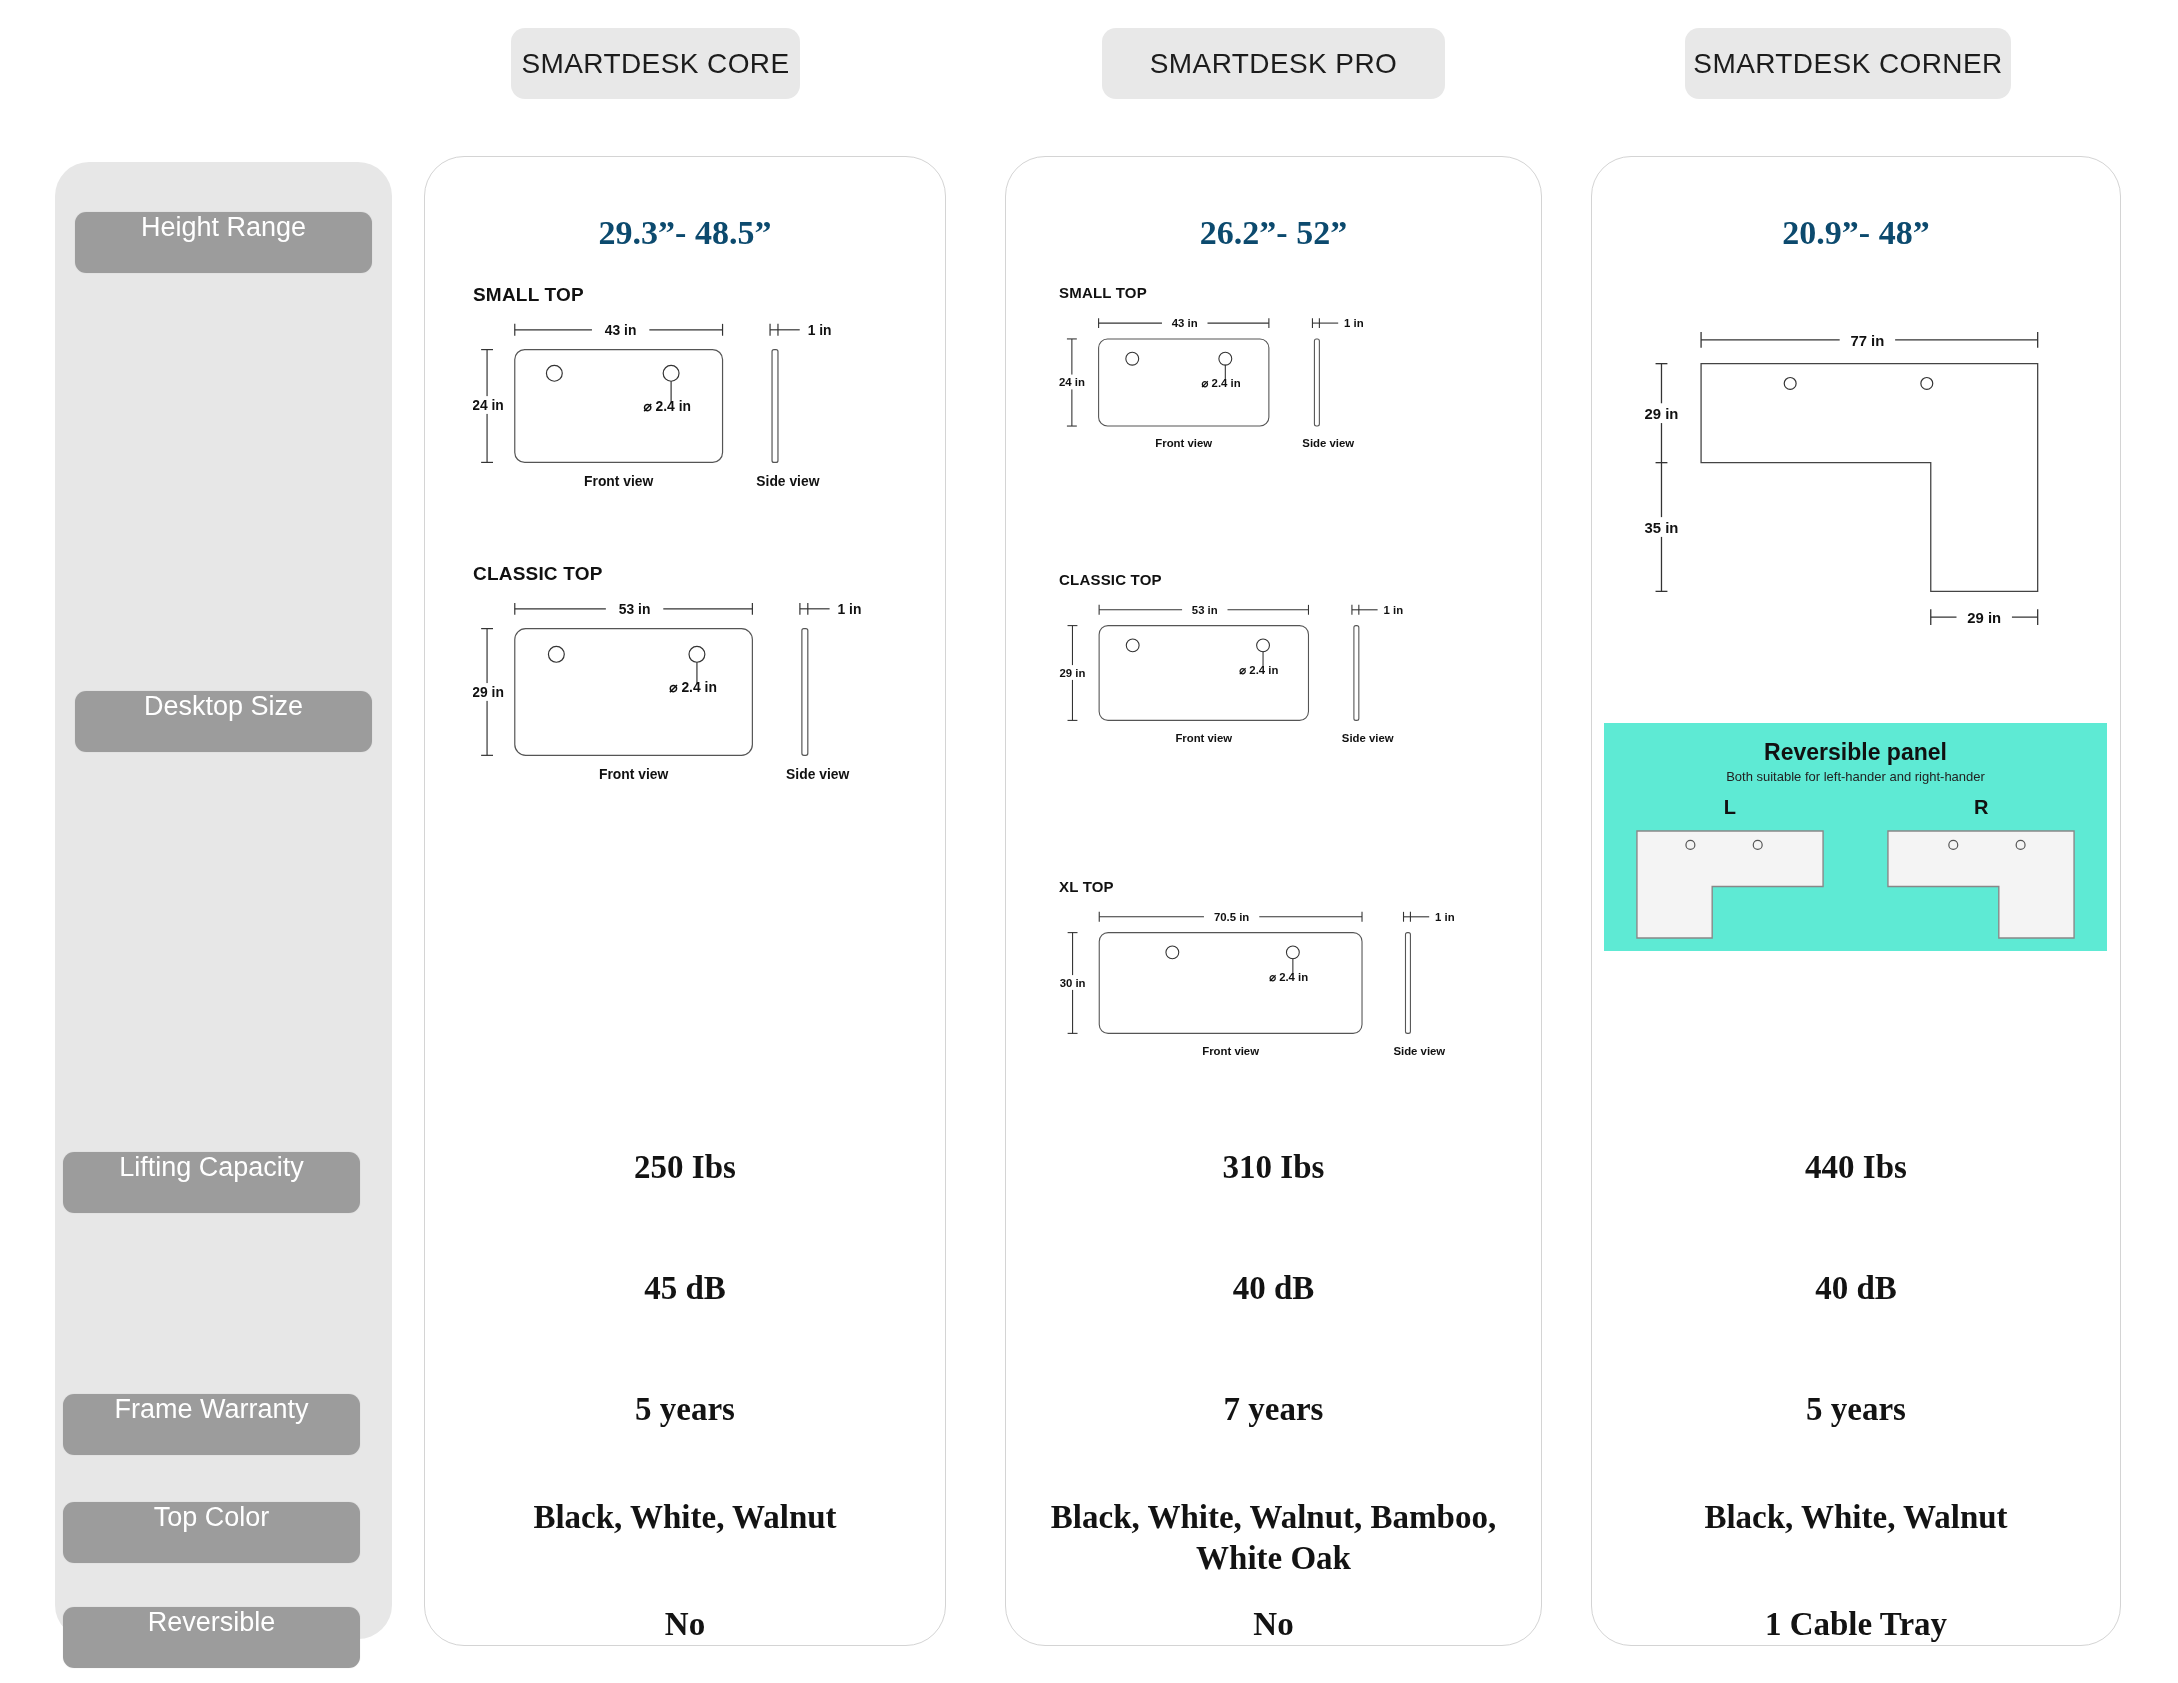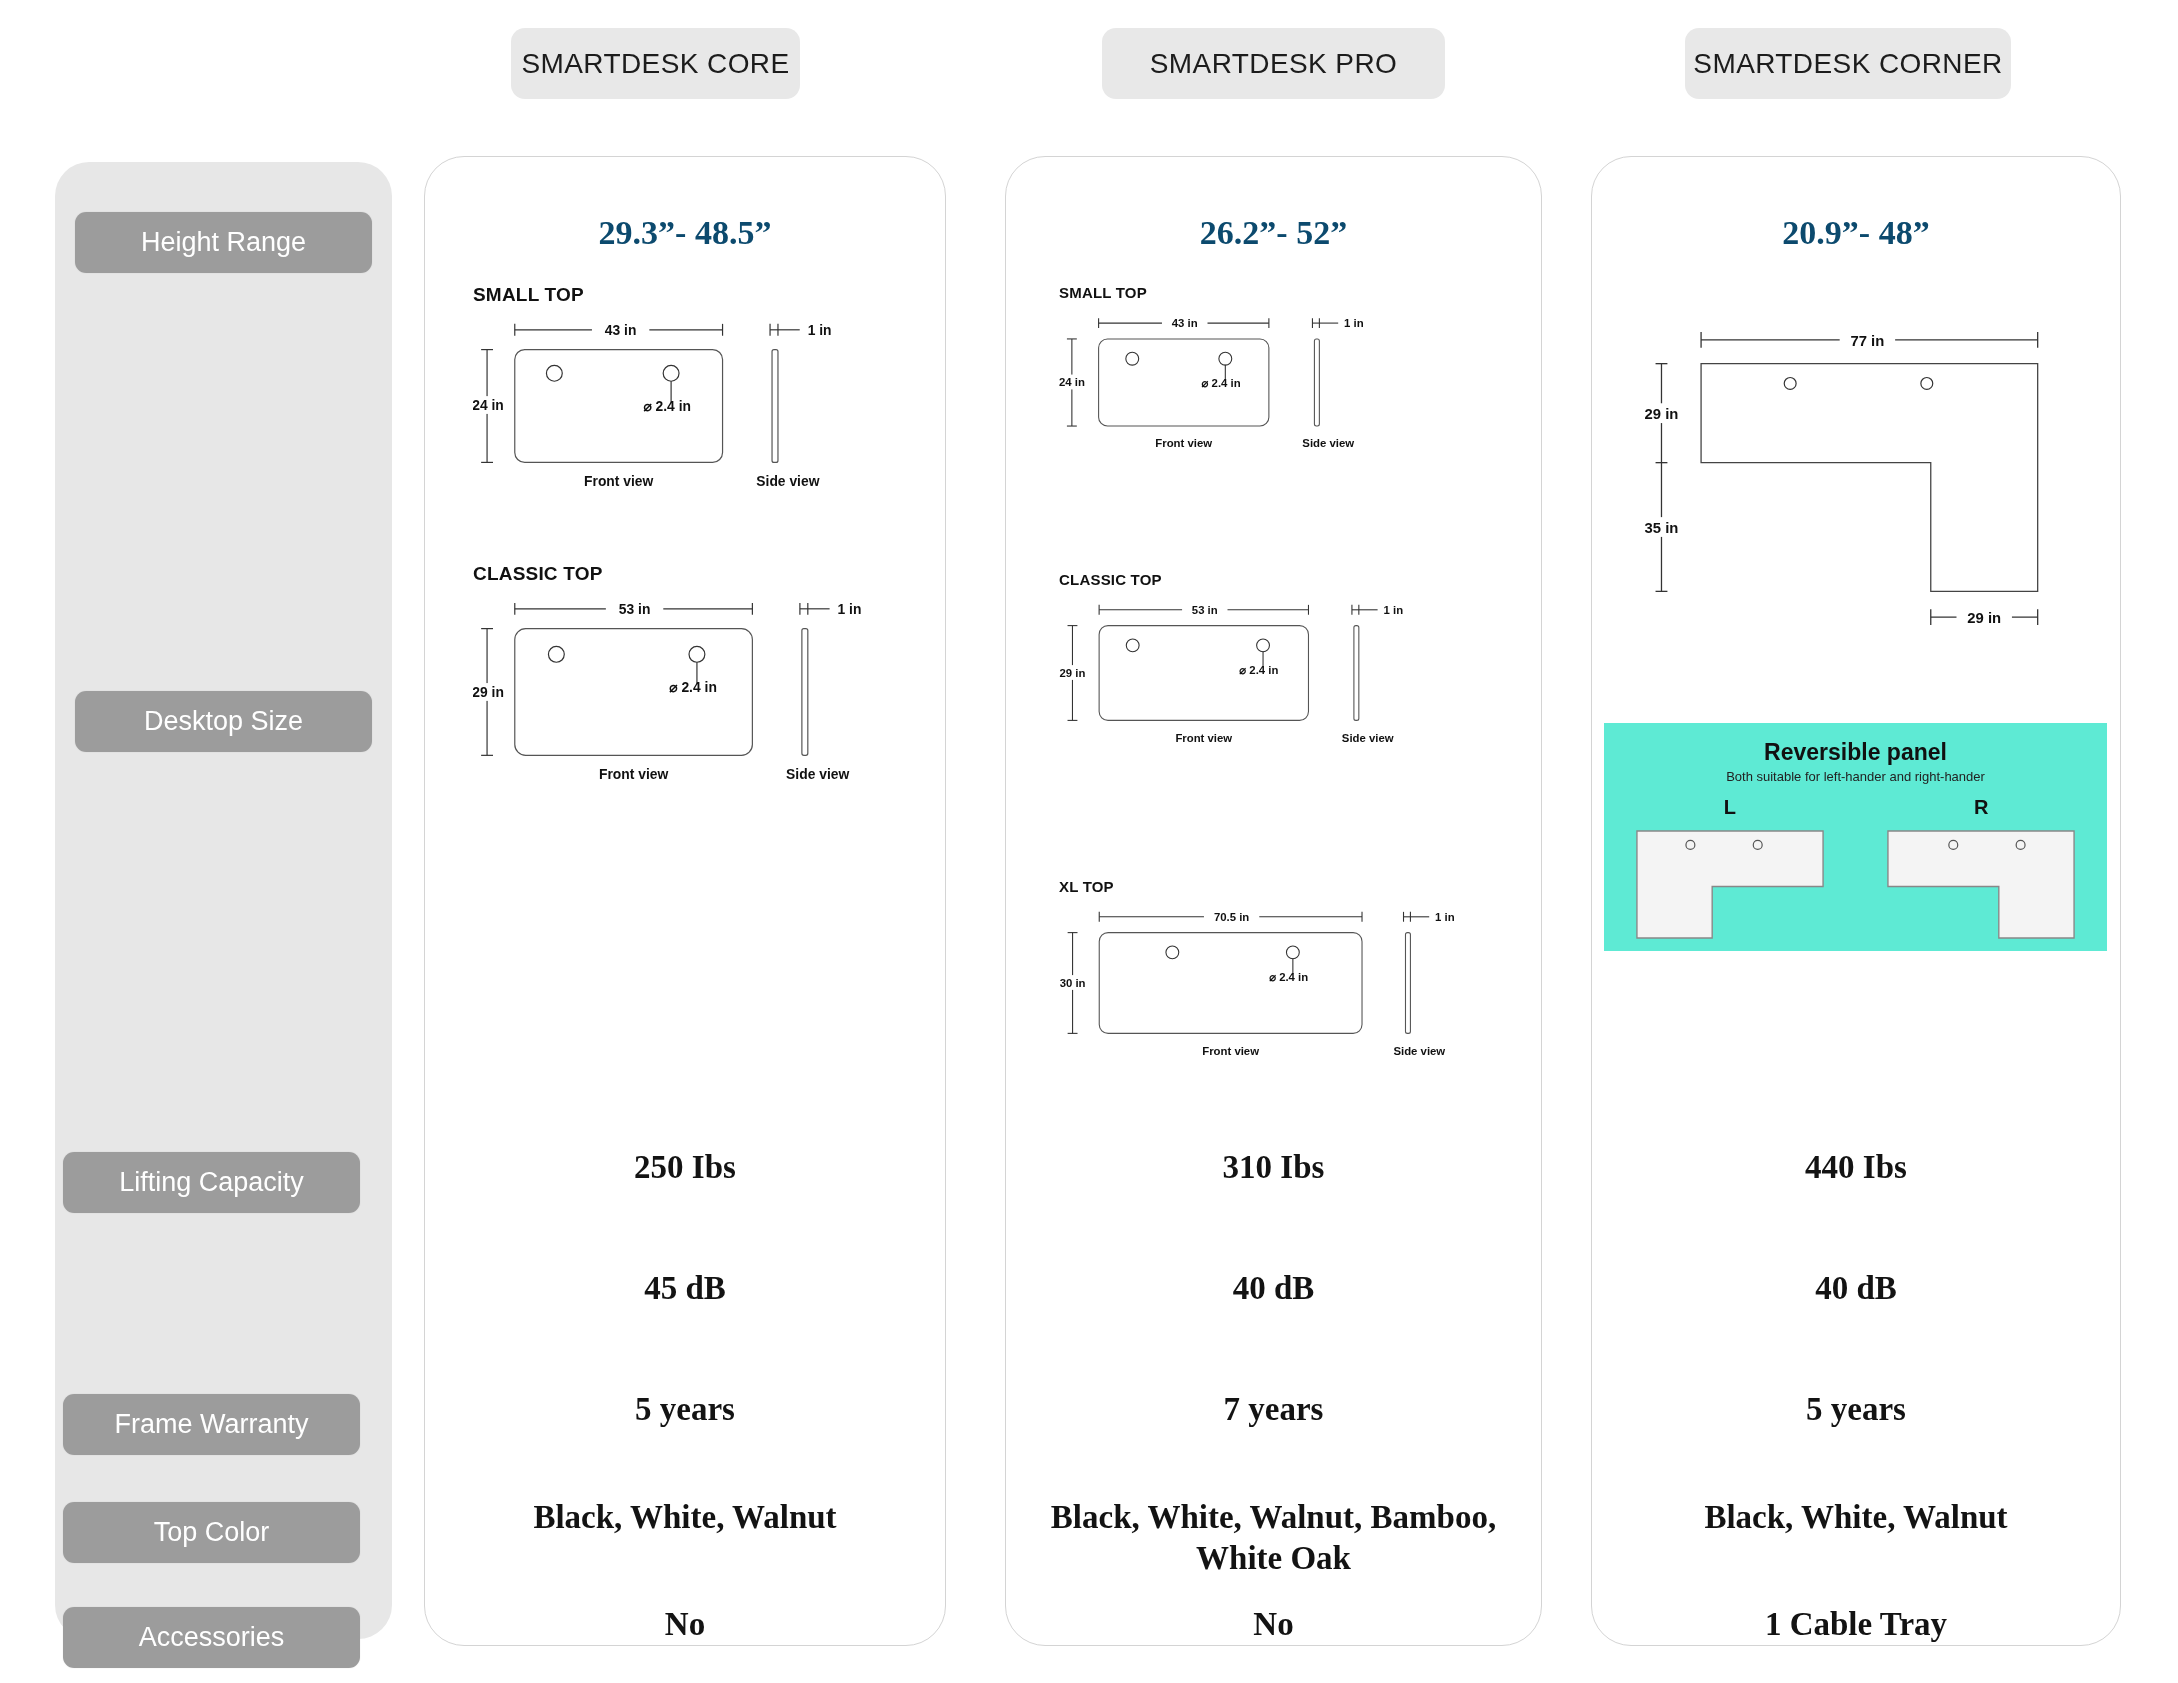--- a/index.html
+++ b/index.html
@@ -55,21 +55,20 @@
   .row-label {
     position: absolute;
     left: 16px;
     width: 297px;
     height: 61px;
     background: #9c9c9c;
     border-radius: 11px;
     color: #ffffff;
     font-size: 27px;
     display: flex;
-    align-items: center;
     justify-content: center;
     font-family: "Liberation Sans", sans-serif;
     box-shadow: 0 0 0 1px rgba(0,0,0,0.02);
   }
   .rl-height     { top: 50px;   left: 20px; }
   .rl-desktop    { top: 529px;  left: 20px; }
   .rl-lifting    { top: 990px; left: 8px;  }
   .rl-noise      { top: 1111px; left: 8px;  }
   .rl-warranty   { top: 1232px; left: 8px;  }
   .rl-color      { top: 1340px; left: 8px;  }
@@ -196,21 +195,21 @@
   <div class="row-label rl-lifting">
       <span>Lifting Capacity</span>
     </div>
   <div class="row-label rl-warranty">
       <span>Frame Warranty</span>
     </div>
   <div class="row-label rl-color">
       <span>Top Color</span>
     </div>
   <div class="row-label rl-access">
-      <span>Accessories</span>
+      <span>Reversible</span>
     </div>
 </div>
 
 <div class="card card-core">
 
   <div class="height-range">29.3”- 48.5”</div>
 
   <div class="diagram" style="left:48px; top:127px;">
     <div class="diag-title">SMALL TOP</div>
     <svg class="diag-svg" width="416" height="188" viewBox="0 0 420 190">

